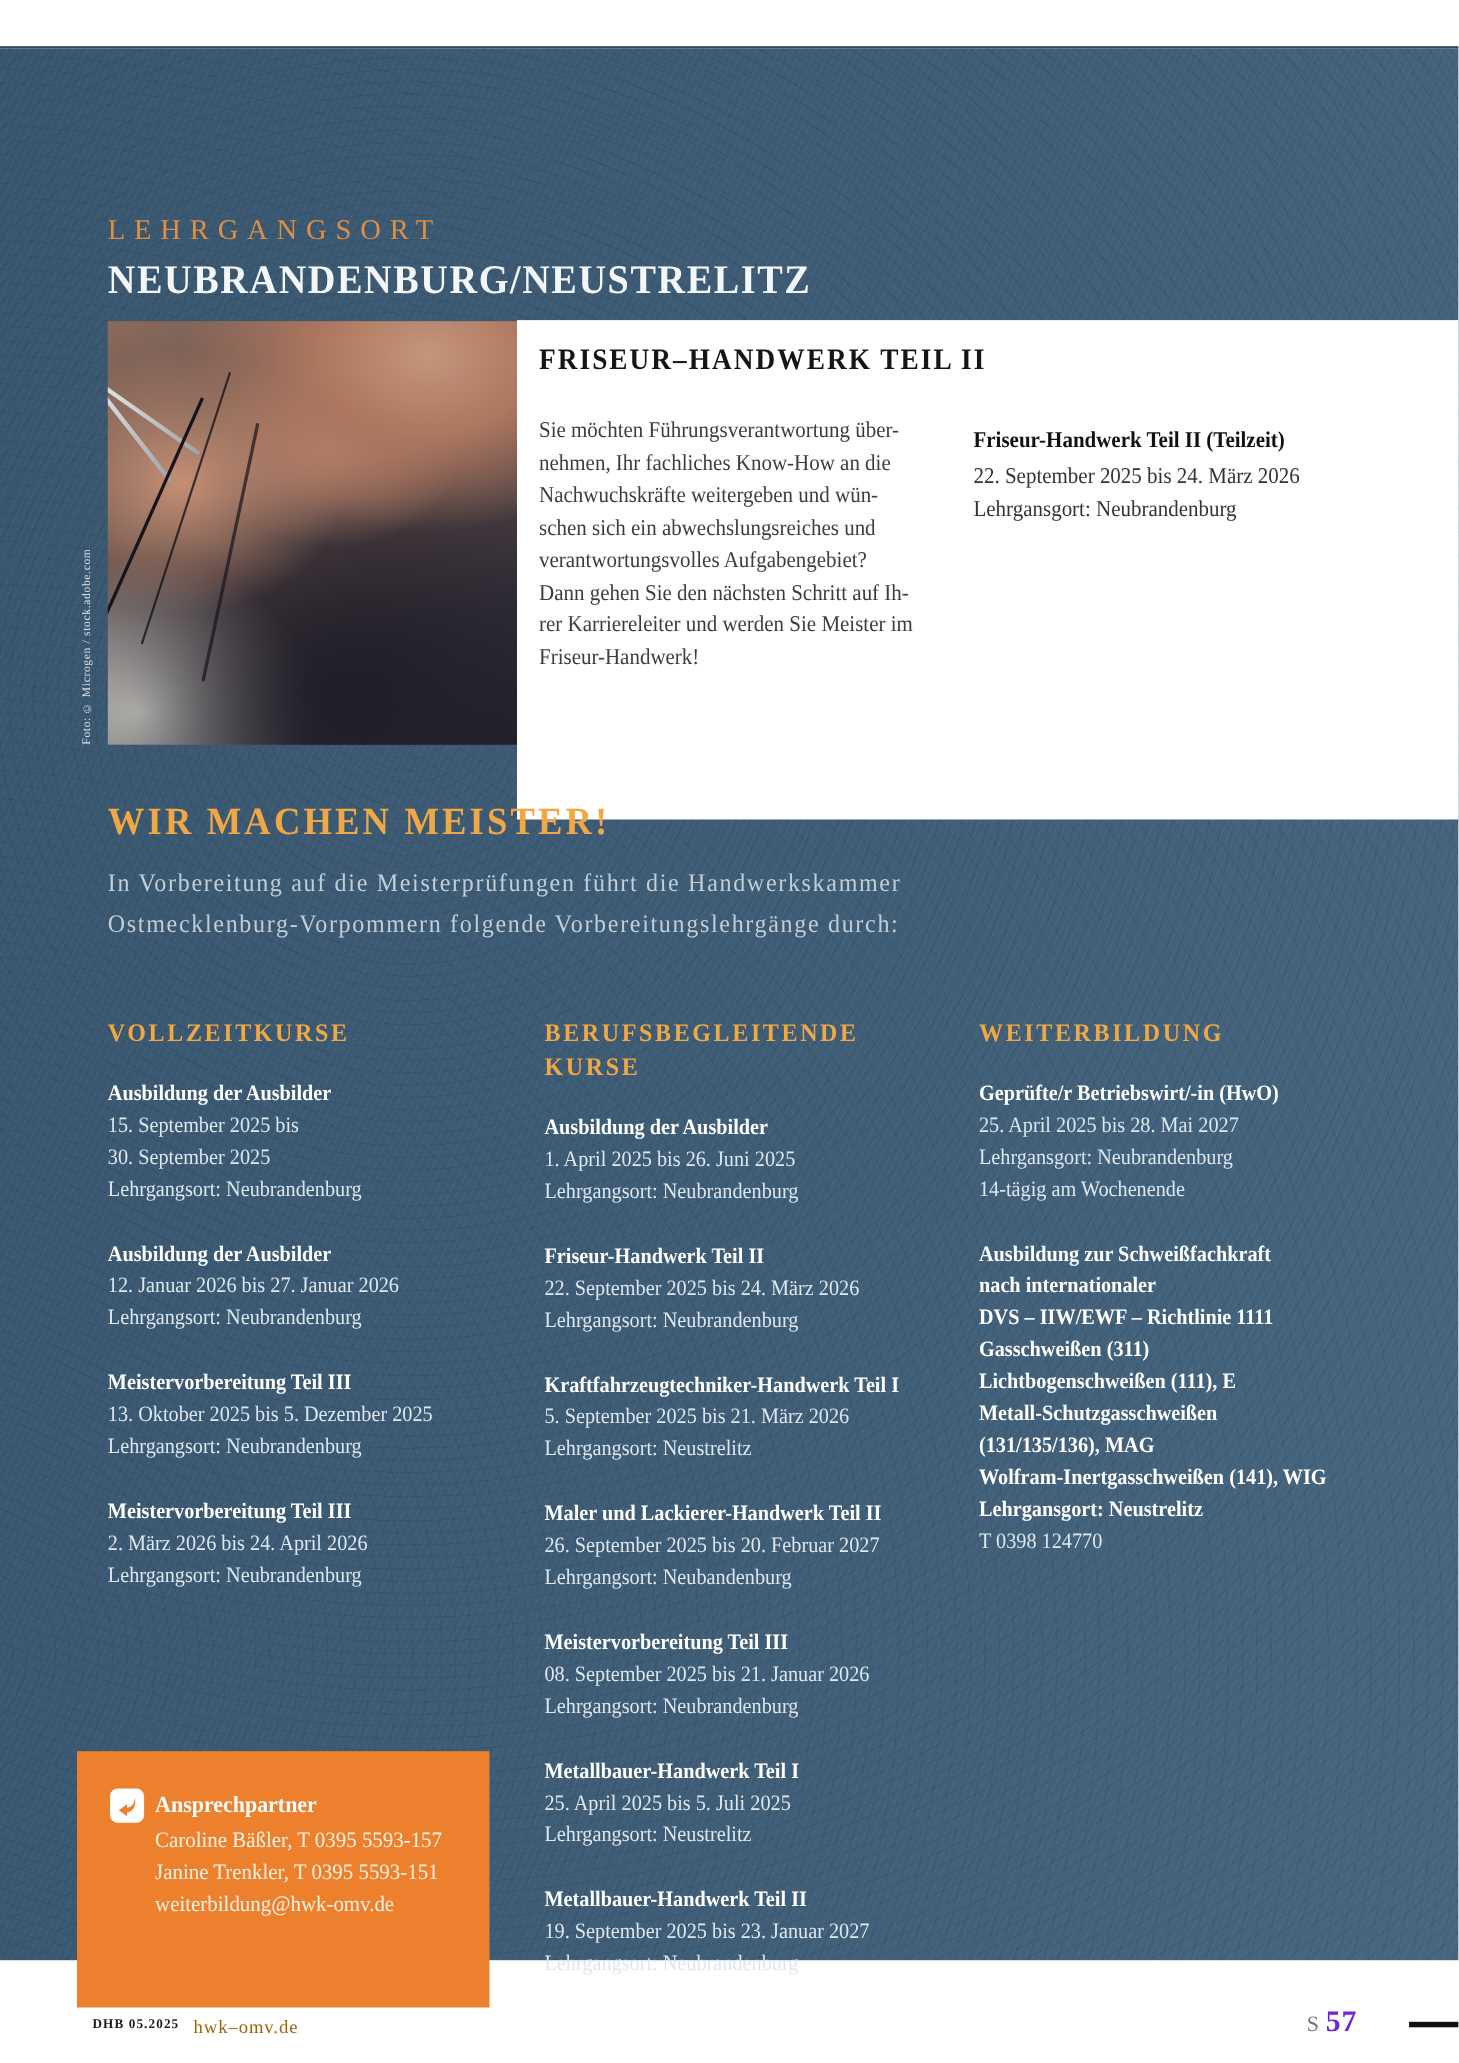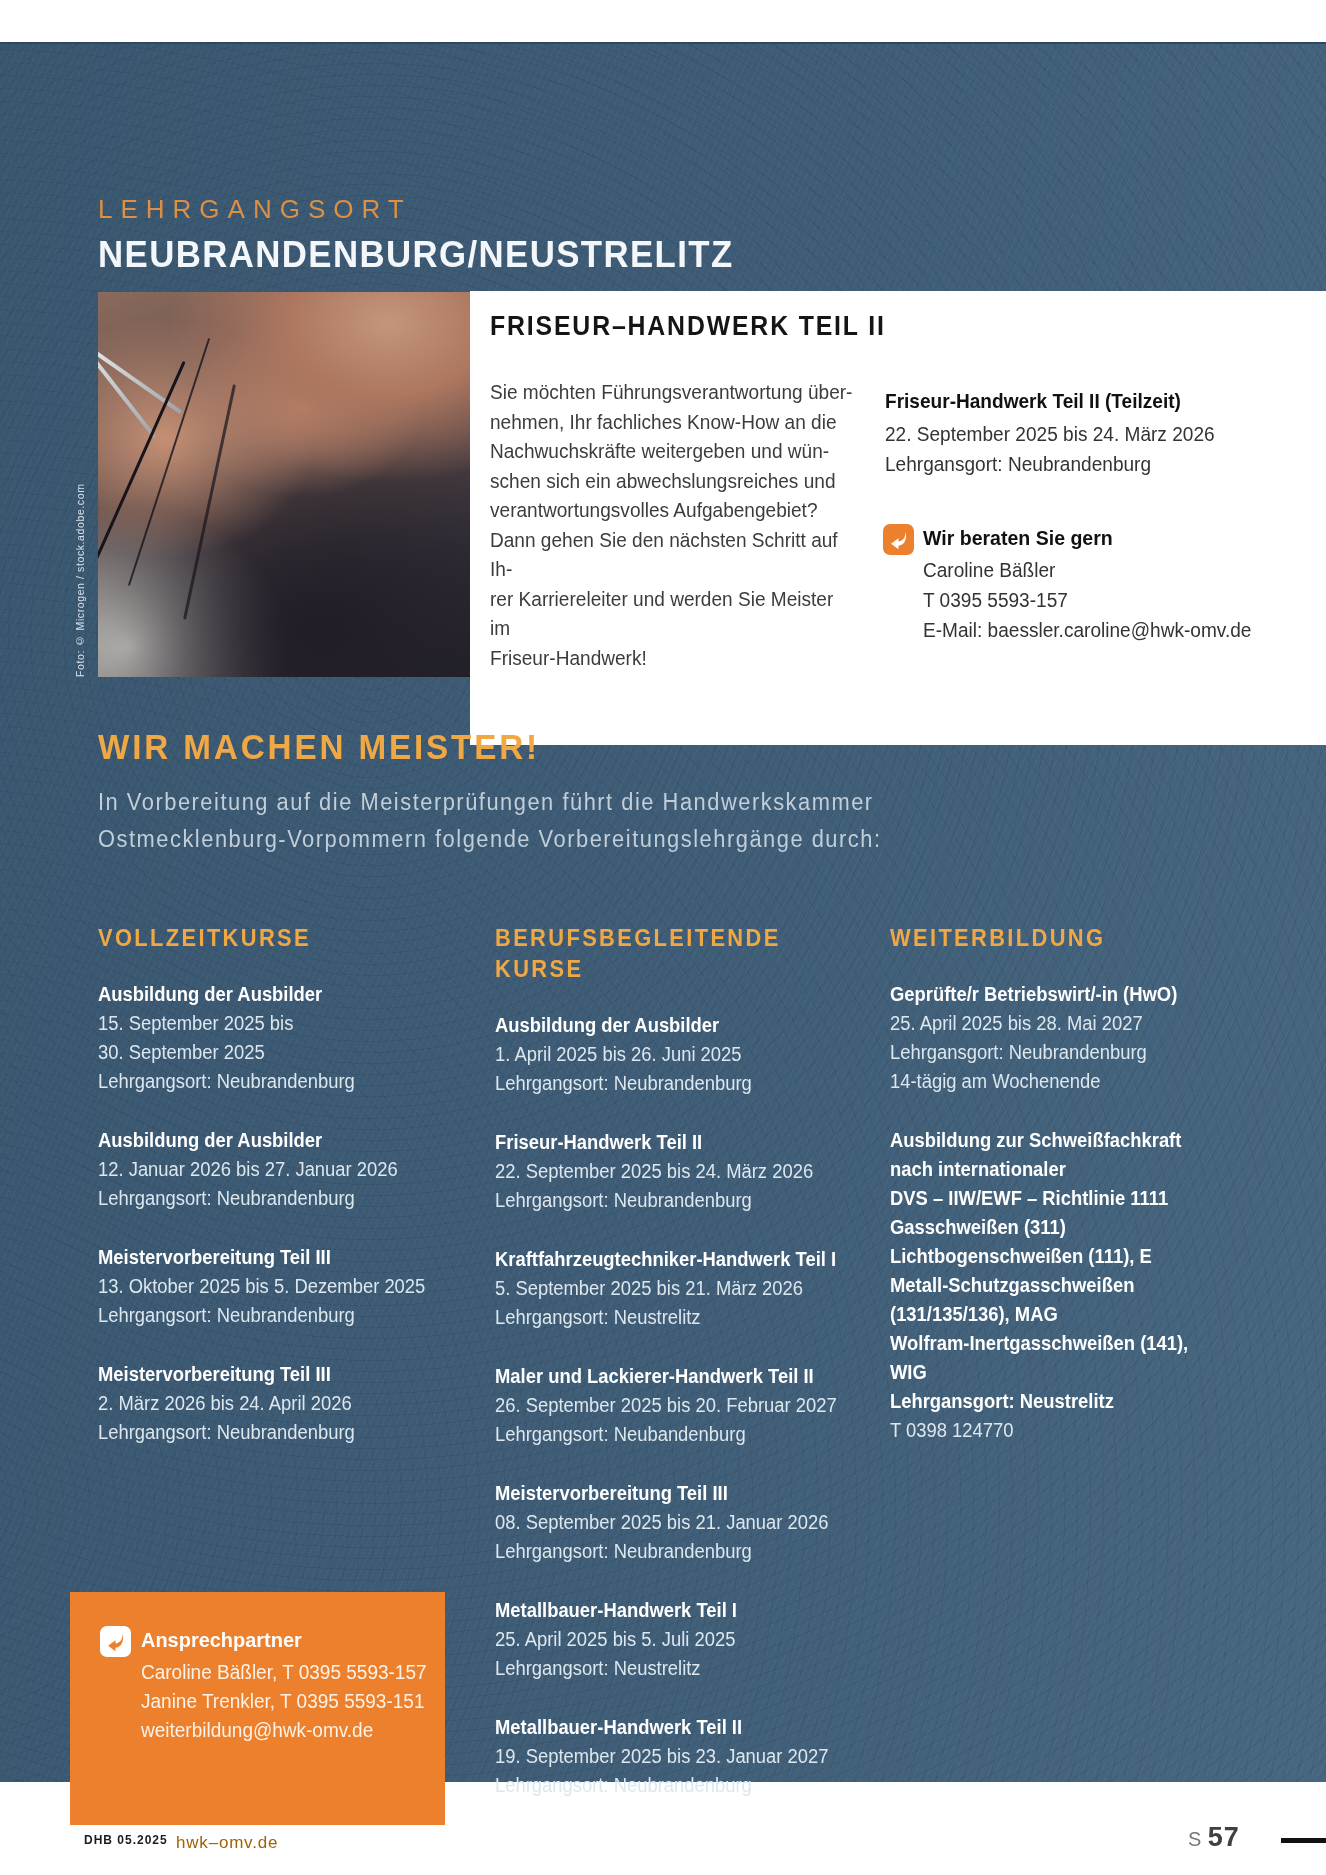--- a/index.html
+++ b/index.html
@@ -1,17 +1,17 @@
 <!DOCTYPE html>
 <html><head>
 <meta charset="utf-8">
 <style>
   html,body{margin:0;padding:0;}
   body{width:1326px;height:1875px;background:#ffffff;font-family:"Liberation Sans",sans-serif;position:relative;overflow:hidden;}
-  .page{position:absolute;inset:0;}
+  .page{position:absolute;inset:0;font-family:Liberation Serif, serif;}
   [data-bind]{white-space:pre-line;}
 
   
   .blue-main{
     position:absolute;left:0;top:42px;width:1326px;height:1738px;
     background-image:
       repeating-radial-gradient(circle at 28% 34%, rgba(16,32,48,0) 0 10px, rgba(16,32,48,0.10) 10px 11px),
       repeating-radial-gradient(circle at -4% 84%, rgba(16,32,48,0) 0 12px, rgba(16,32,48,0.09) 12px 13px),
       repeating-linear-gradient(115deg, rgba(255,255,255,0.035) 0 1px, rgba(255,255,255,0) 1px 6px),
       linear-gradient(100deg,#39566f 0%,#3f5d77 55%,#476680 100%);
@@ -82,21 +82,21 @@
   .box-inner{position:absolute;left:30px;top:34px;display:flex;align-items:flex-start;}
   .box-text{margin-left:10px;padding-top:2px;transform:scaleX(0.95);transform-origin:0 0;white-space:nowrap;}
   .box-title{color:#ffffff;font-size:21px;font-weight:bold;margin-bottom:6px;}
   .box-line{color:#fdf2e7;font-size:20px;line-height:29px;}
 
   
   .f-issue{position:absolute;left:84px;top:1833px;color:#1c1c1c;font-size:12px;font-weight:bold;letter-spacing:1px;}
   .f-site{position:absolute;left:176px;top:1833px;color:#a16207;font-size:17px;letter-spacing:0.8px;}
   .f-page{position:absolute;left:1188px;top:1822px;}
   .f-page .s{color:#787878;font-size:20px;letter-spacing:2px;}
-  .f-page .n{color:#404040;font-size:27px;font-weight:800;letter-spacing:1px;}
+  .f-page .n{color:#6d28d9;font-size:27px;font-weight:800;letter-spacing:1px;}
   .f-line{position:absolute;left:1281px;top:1838px;width:45px;height:5px;background:#111;}
 </style>
 </head>
 <body>
 
 <div class="page">
 
   <div class="blue-main">
 
     <div class="hdr">
@@ -123,33 +123,20 @@
 Dann gehen Sie den nächsten Schritt auf Ih-
 rer Karriereleiter und werden Sie Meister im
 Friseur-Handwerk!</p>
 
       <div class="info">
         <div class="info-title" data-bind="article.info.title">Friseur-Handwerk Teil II (Teilzeit)</div>
         <div class="info-line" data-bind="article.info.dates">22. September 2025 bis 24. März 2026</div>
         <div class="info-line" data-bind="article.info.location">Lehrgansgort: Neubrandenburg</div>
       </div>
 
-      <div class="contact">
-        <span class="icon orange-bg">
-          <svg viewBox="0 0 24 24">
-              <path d="M20 3 C 20 10 17 13.5 12 14.2 L12 10.5 L3.5 16.8 L12 23 L12 19.2 C 19 18.2 22 11 20 3 Z" fill="#ffffff"></path>
-            </svg>
-        </span>
-        <div class="contact-text">
-          <div class="contact-title" data-bind="article.contact.title">Wir beraten Sie gern</div>
-          <div class="contact-line" data-bind="article.contact.lines.0">Caroline Bäßler</div>
-          <div class="contact-line" data-bind="article.contact.lines.1">T 0395 5593-157</div>
-          <div class="contact-line" data-bind="article.contact.lines.2">E-Mail: baessler.caroline@hwk-omv.de</div>
-        </div>
-      </div>
     </div>
 
     <h1 class="section-h" data-bind="section.heading">WIR MACHEN MEISTER!</h1>
     <p class="intro" data-bind="section.intro">In Vorbereitung auf die Meisterprüfungen führt die Handwerkskammer
 Ostmecklenburg-Vorpommern folgende Vorbereitungslehrgänge durch:</p>
 
     <div class="columns" id="columns">
         <div class="col">
           <h3 class="col-h">VOLLZEITKURSE</h3>
           <div class="entry">

